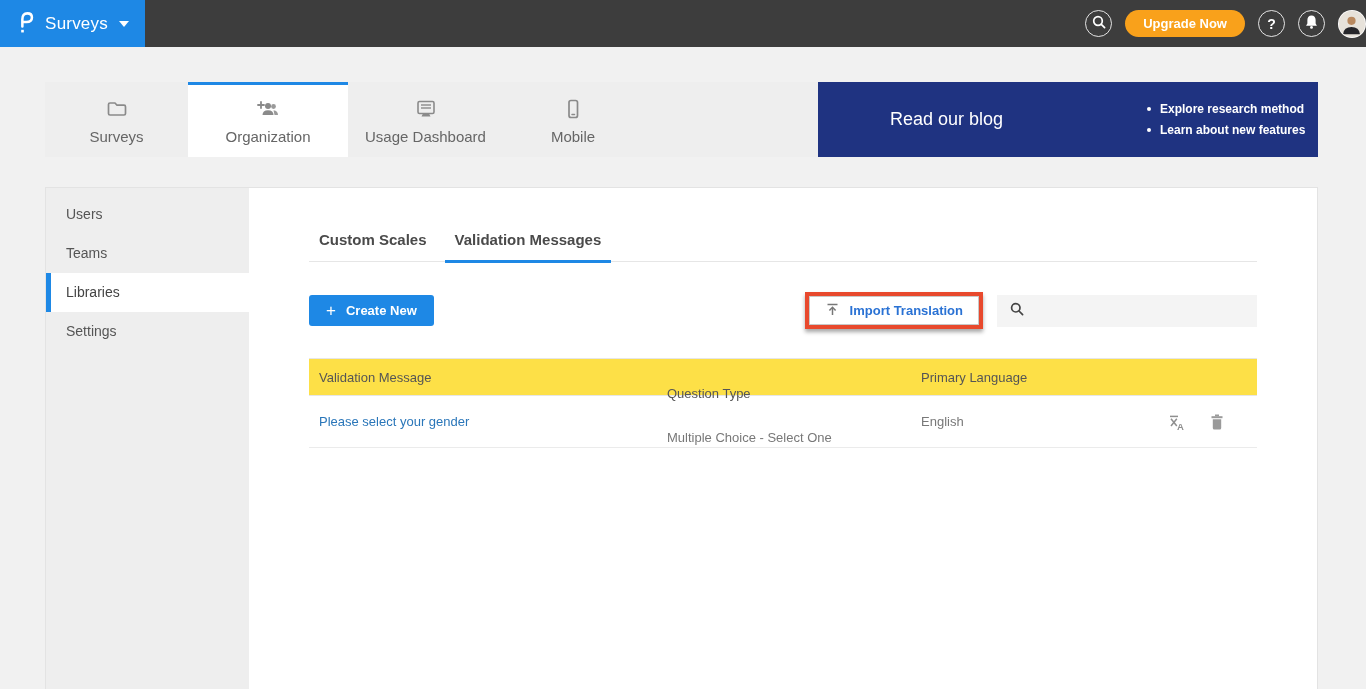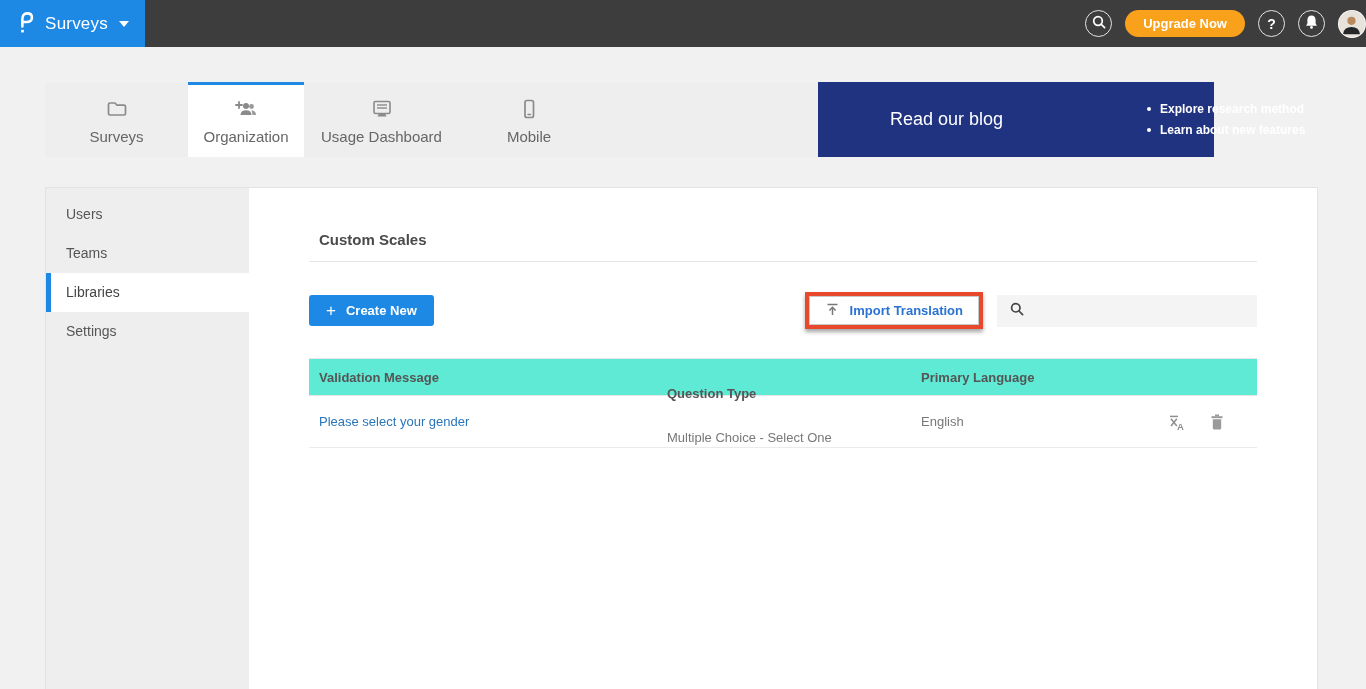--- a/index.html
+++ b/index.html
@@ -49,27 +49,27 @@
   
   .nav-row {
     position:absolute; left:45px; top:82px; width:773px; height:75px;
     background:#eeeeee; display:flex;
   }
   .nav-tab {
     height:75px; display:flex; flex-direction:column; align-items:center;
     justify-content:center; gap:7px; cursor:pointer; padding-top:3px;
   }
   .nav-tab .nav-label { font-size:15px; color:#666; }
-  .nav-tab.w1{width:143px;} .nav-tab.w2{width:116px;}
+  .nav-tab.w1{width:143px;} .nav-tab.w2{width:160px;}
   .nav-tab.w3{width:155px;} .nav-tab.w4{width:140px;align-items:center;}
   .nav-tab.active { background:#fff; box-shadow:inset 0 3px 0 #1e88e5; }
   .nav-icon { height:24px; display:flex; align-items:center; }
   
   .banner {
-    position:absolute; left:818px; top:82px; width:396px; height:75px;
+    position:absolute; left:818px; top:82px; width:500px; height:75px;
     background:#1f3381; color:#fff;
   }
   .banner-title {
     position:absolute; left:72px; top:0; height:75px;
     display:flex; align-items:center; font-size:18px; cursor:pointer;
   }
   .banner-bullets {
     position:absolute; left:329px; top:50%; transform:translateY(-50%);
     list-style:none;
   }
@@ -128,23 +128,23 @@
     width:260px; height:32px; background:#f4f4f4; margin-left:14px;
     display:flex; align-items:center; padding:0 12px; gap:8px;
   }
   .search-box input {
     flex:1; border:none; background:transparent; outline:none;
     font-family:inherit; font-size:13px; color:#444;
   }
   
   .table { margin-top:29px; }
   .t-head {
-    display:flex; align-items:center; height:38px; background:#5eead4;
+    display:flex; align-items:center; height:38px; background:#fde047;
     border-top:1px solid #e6e6e6; border-bottom:1px solid #e6e6e6;
-    font-size:13px; font-weight:bold; color:#555;
+    font-size:13px; font-weight:normal; color:#555;
   }
   .t-row {
     display:flex; align-items:center; height:52px;
     border-bottom:1px solid #ebebeb; font-size:13px; color:#787878;
   }
   .c1 { width:358px; padding-left:10px; }
   .c2 { width:254px;margin-top:32px; }
   .c3 { width:190px; }
   .c4 { flex:1; display:flex; justify-content:flex-end; align-items:center;
         gap:24px; padding-right:30px; }
@@ -255,20 +255,21 @@
     <div class="side-item">Users</div>
     <div class="side-item">Teams</div>
     <div class="side-item active">Libraries</div>
     <div class="side-item">Settings</div>
   </div>
 
   <div class="content">
 
     <div class="content-tabs">
       <div class="ctab">Custom Scales</div>
+      <div class="ctab active">Validation Messages</div>
     </div>
 
     <div class="toolbar">
       <button class="create-btn">
         <span class="plus">+</span>
         <span>Create New</span>
       </button>
 
       <div class="import-annotation">
         <button class="import-btn">

